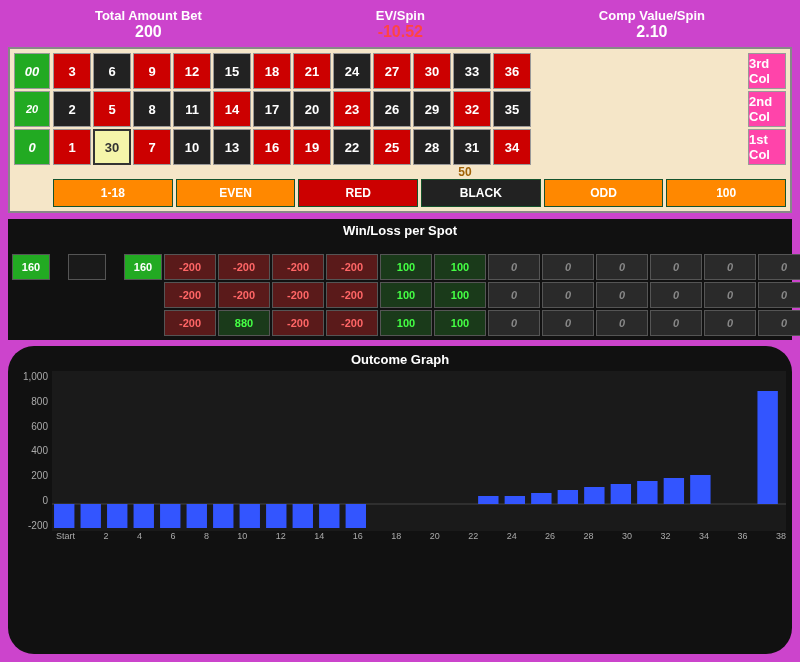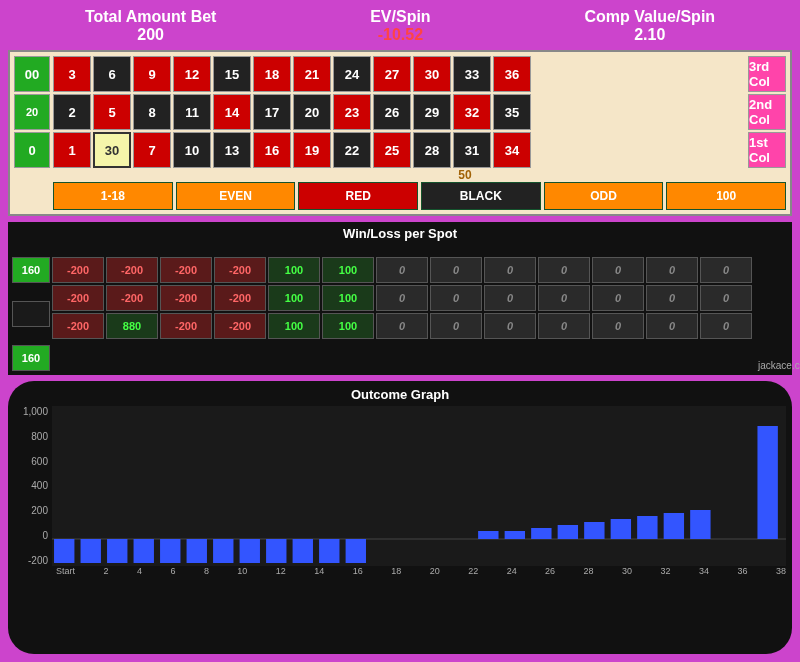--- a/index.html
+++ b/index.html
@@ -20,21 +20,21 @@
       gap: 6px;
     }
     
     .stats-header {
       display: flex;
       justify-content: space-around;
       color: white;
       text-align: center;
     }
     .stat-block { display: flex; flex-direction: column; }
-    .stat-label { font-size: 16px; font-weight: bold; }
+    .stat-label { font-size: 13px; font-weight: bold; }
     .stat-value { font-size: 16px; font-weight: bold; }
     .stat-value.negative { color: #ff4444; }
     .stat-value.positive { color: white; }
 
     
     .board-area {
       background: #f5e6c8;
       border: 2px solid #888;
       padding: 4px;
       display: flex;
@@ -54,20 +54,21 @@
     .zero-cell {
       width: 36px;
       display: flex;
       align-items: center;
       justify-content: center;
       font-weight: bold;
       font-size: 13px;
       border: 1px solid #999;
       color: white;
       height: 36px;
+      font-style: italic;
     }
     .zero-cell.green { background: #22aa22; }
     .zero-cell.green-20 { background: #22aa22; }
     .number-grid {
       display: flex;
       flex-direction: column;
       gap: 2px;
       flex: 1;
     }
     .number-row {
@@ -329,21 +330,21 @@
       <div class="outside-cell black-bg">BLACK</div>
       <div class="outside-cell orange">ODD</div>
       <div class="outside-cell orange">100</div>
     </div>
   </div>
 
   <div class="winloss-section">
     <div class="winloss-title">Win/Loss per Spot</div>
     <div style="display:flex; flex-direction:row; gap:2px; align-items:stretch;">
 
-      <div style="display:flex;flex-direction:column;gap:18px;border-radius:18px;">
+      <div style="display:flex;flex-direction:row;gap:18px;border-radius:18px;">
         <div class="wl-cell green-label">160</div>
         <div class="wl-cell green-label" style="background:#1a1a1a;color:#aaa;"></div>
         <div class="wl-cell green-label">160</div>
       </div>
 
       <div style="display:flex;flex-direction:row;gap:2px;">
 
         <div class="wl-col">
             <div class="wl-cell neg">-200</div>
             <div class="wl-cell neg">-200</div>

